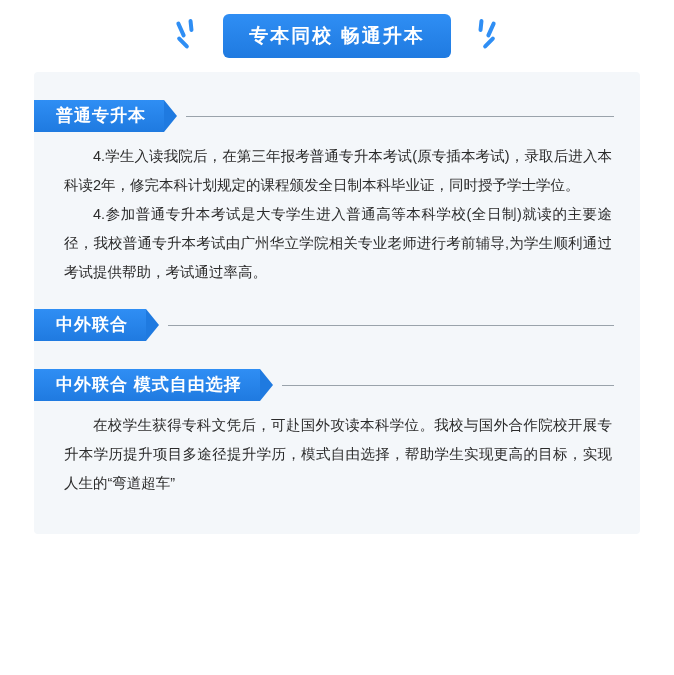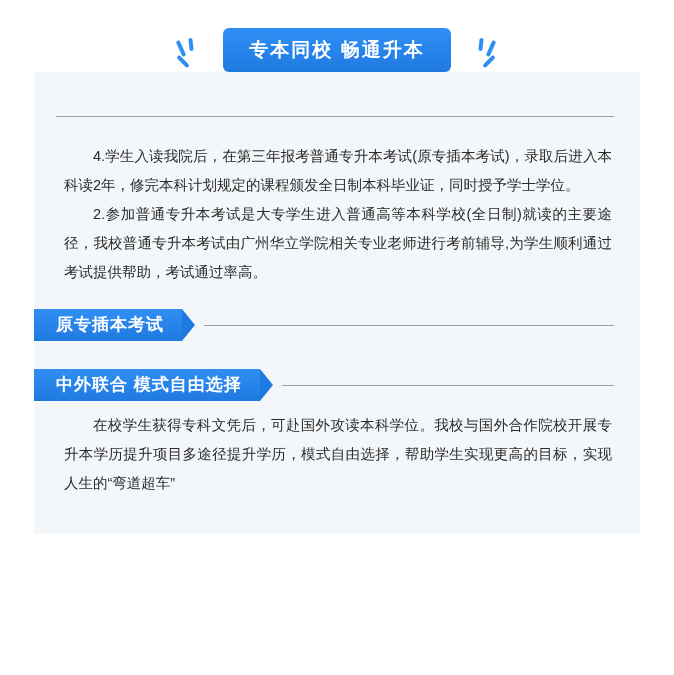--- a/index.html
+++ b/index.html
@@ -17,21 +17,21 @@
   .page {
     position: relative;
     width: 674px;
     height: 675px;
     box-sizing: border-box;
   }
 
   
   .banner-row {
     display: flex;
-    align-items: flex-end;
+    align-items: center;
     justify-content: center;
     height: 72px;
     gap: 14px;
   }
   .banner-pill {
     background: linear-gradient(180deg, #2f8ef4 0%, #1f7ae0 100%);
     color: #ffffff;
     font-size: 19px;
     font-weight: bold;
     letter-spacing: 2px;
@@ -132,31 +132,32 @@
       <span></span>
         <span></span>
         <span></span>
     </span>
   </div>
 
   <div class="card">
 
     <div class="section">
       <div class="sec-head">
+        <div class="ribbon">普通专升本</div>
         <div class="rule"></div>
       </div>
       <div class="body-text">
         <p>4.学生入读我院后，在第三年报考普通专升本考试(原专插本考试)，录取后进入本科读2年，修完本科计划规定的课程颁发全日制本科毕业证，同时授予学士学位。</p>
-        <p>2.参加普通专升本考试是大专学生进入普通高等本科学校(全日制)就读的主要途径，我校普通专升本考试由广州华立学院相关专业老师进行考前辅导,为学生顺利通过考试提供帮助，考试通过率高。</p>
+        <p>4.参加普通专升本考试是大专学生进入普通高等本科学校(全日制)就读的主要途径，我校普通专升本考试由广州华立学院相关专业老师进行考前辅导,为学生顺利通过考试提供帮助，考试通过率高。</p>
       </div>
     </div>
 
     <div class="section">
       <div class="sec-head">
-        <div class="ribbon">原专插本考试</div>
+        <div class="ribbon">中外联合</div>
         <div class="rule"></div>
       </div>
     </div>
 
     <div class="section">
       <div class="sec-head">
         <div class="ribbon">中外联合 模式自由选择</div>
         <div class="rule"></div>
       </div>
       <div class="body-text">

